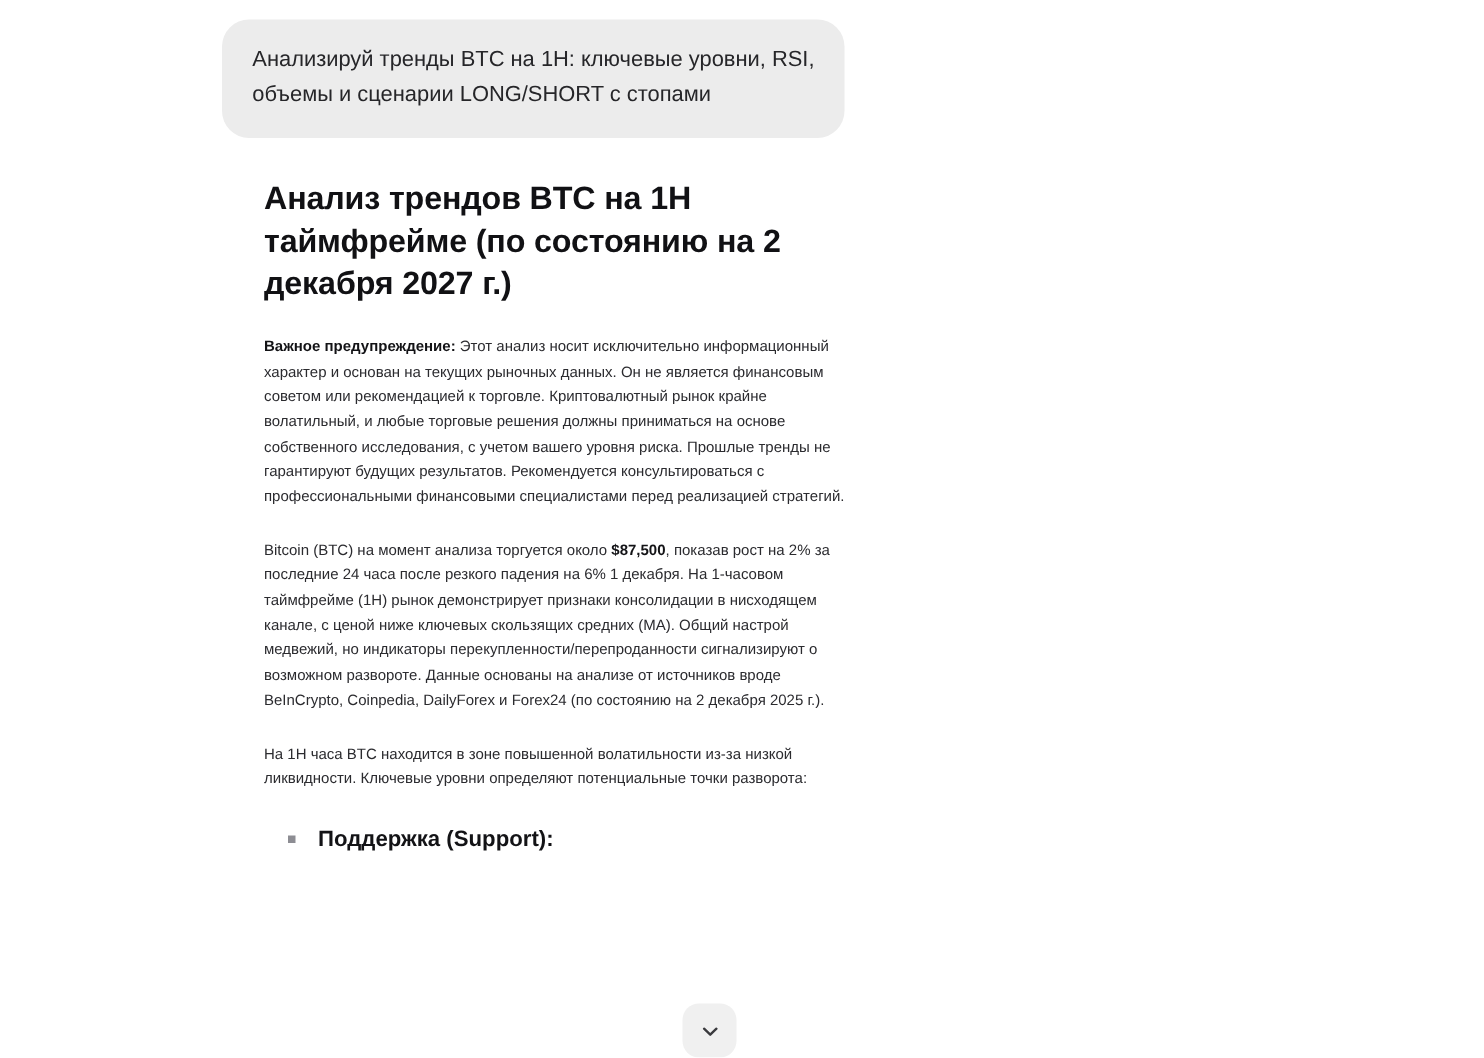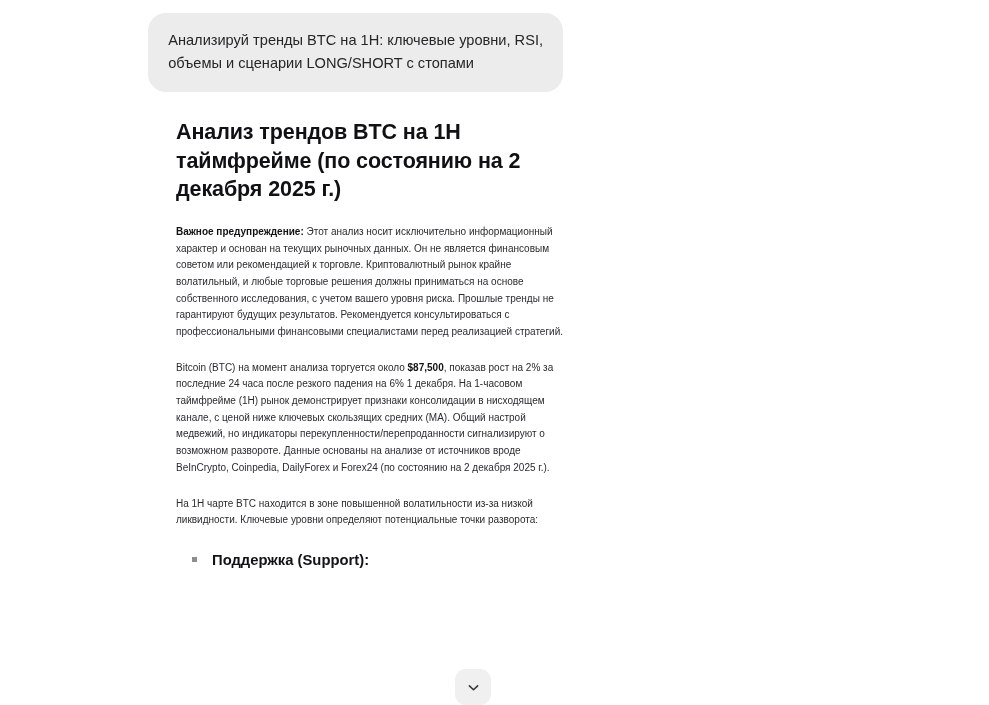--- a/index.html
+++ b/index.html
@@ -119,28 +119,28 @@
 
   <div class="user-row">
     <div class="user-bubble">
       <div class="user-bubble-text">Анализируй тренды BTC на 1H: ключевые уровни, RSI,
 объемы и сценарии LONG/SHORT с стопами</div>
     </div>
   </div>
 
   <div class="assistant">
 
-    <h1 class="answer-title">Анализ трендов BTC на 1H таймфрейме (по состоянию на 2 декабря 2025 г.)</h1>
+    <h1 class="answer-title">Анализ трендов BTC на 1H таймфрейме (по состоянию на 2 декабря 2027 г.)</h1>
 
     <p class="para"><span class="lead-bold">Важное предупреждение:</span><span> Этот анализ носит исключительно информационный характер и основан на текущих рыночных данных. Он не является финансовым советом или рекомендацией к торговле. Криптовалютный рынок крайне волатильный, и любые торговые решения должны приниматься на основе собственного исследования, с учетом вашего уровня риска. Прошлые тренды не гарантируют будущих результатов. Рекомендуется консультироваться с профессиональными финансовыми специалистами перед реализацией стратегий.</span></p>
 
     <p class="para"><span>Bitcoin (BTC) на момент анализа торгуется около </span><b>$87,500</b><span>, показав рост на 2% за последние 24 часа после резкого падения на 6% 1 декабря. На 1-часовом таймфрейме (1H) рынок демонстрирует признаки консолидации в нисходящем канале, с ценой ниже ключевых скользящих средних (MA). Общий настрой медвежий, но индикаторы перекупленности/перепроданности сигнализируют о возможном развороте. Данные основаны на анализе от источников вроде BeInCrypto, Coinpedia, DailyForex и Forex24 (по состоянию на 2 декабря 2025 г.).</span></p>
 
 
-    <p class="para">На 1H чарте BTC находится в зоне повышенной волатильности из-за низкой ликвидности. Ключевые уровни определяют потенциальные точки разворота:</p>
+    <p class="para">На 1H часа BTC находится в зоне повышенной волатильности из-за низкой ликвидности. Ключевые уровни определяют потенциальные точки разворота:</p>
 
     <ul class="level1">
       <li>
         <span class="marker"></span>
         <span class="li-strong">Поддержка (Support):</span>
 
         
       </li>
     </ul>
   </div>

